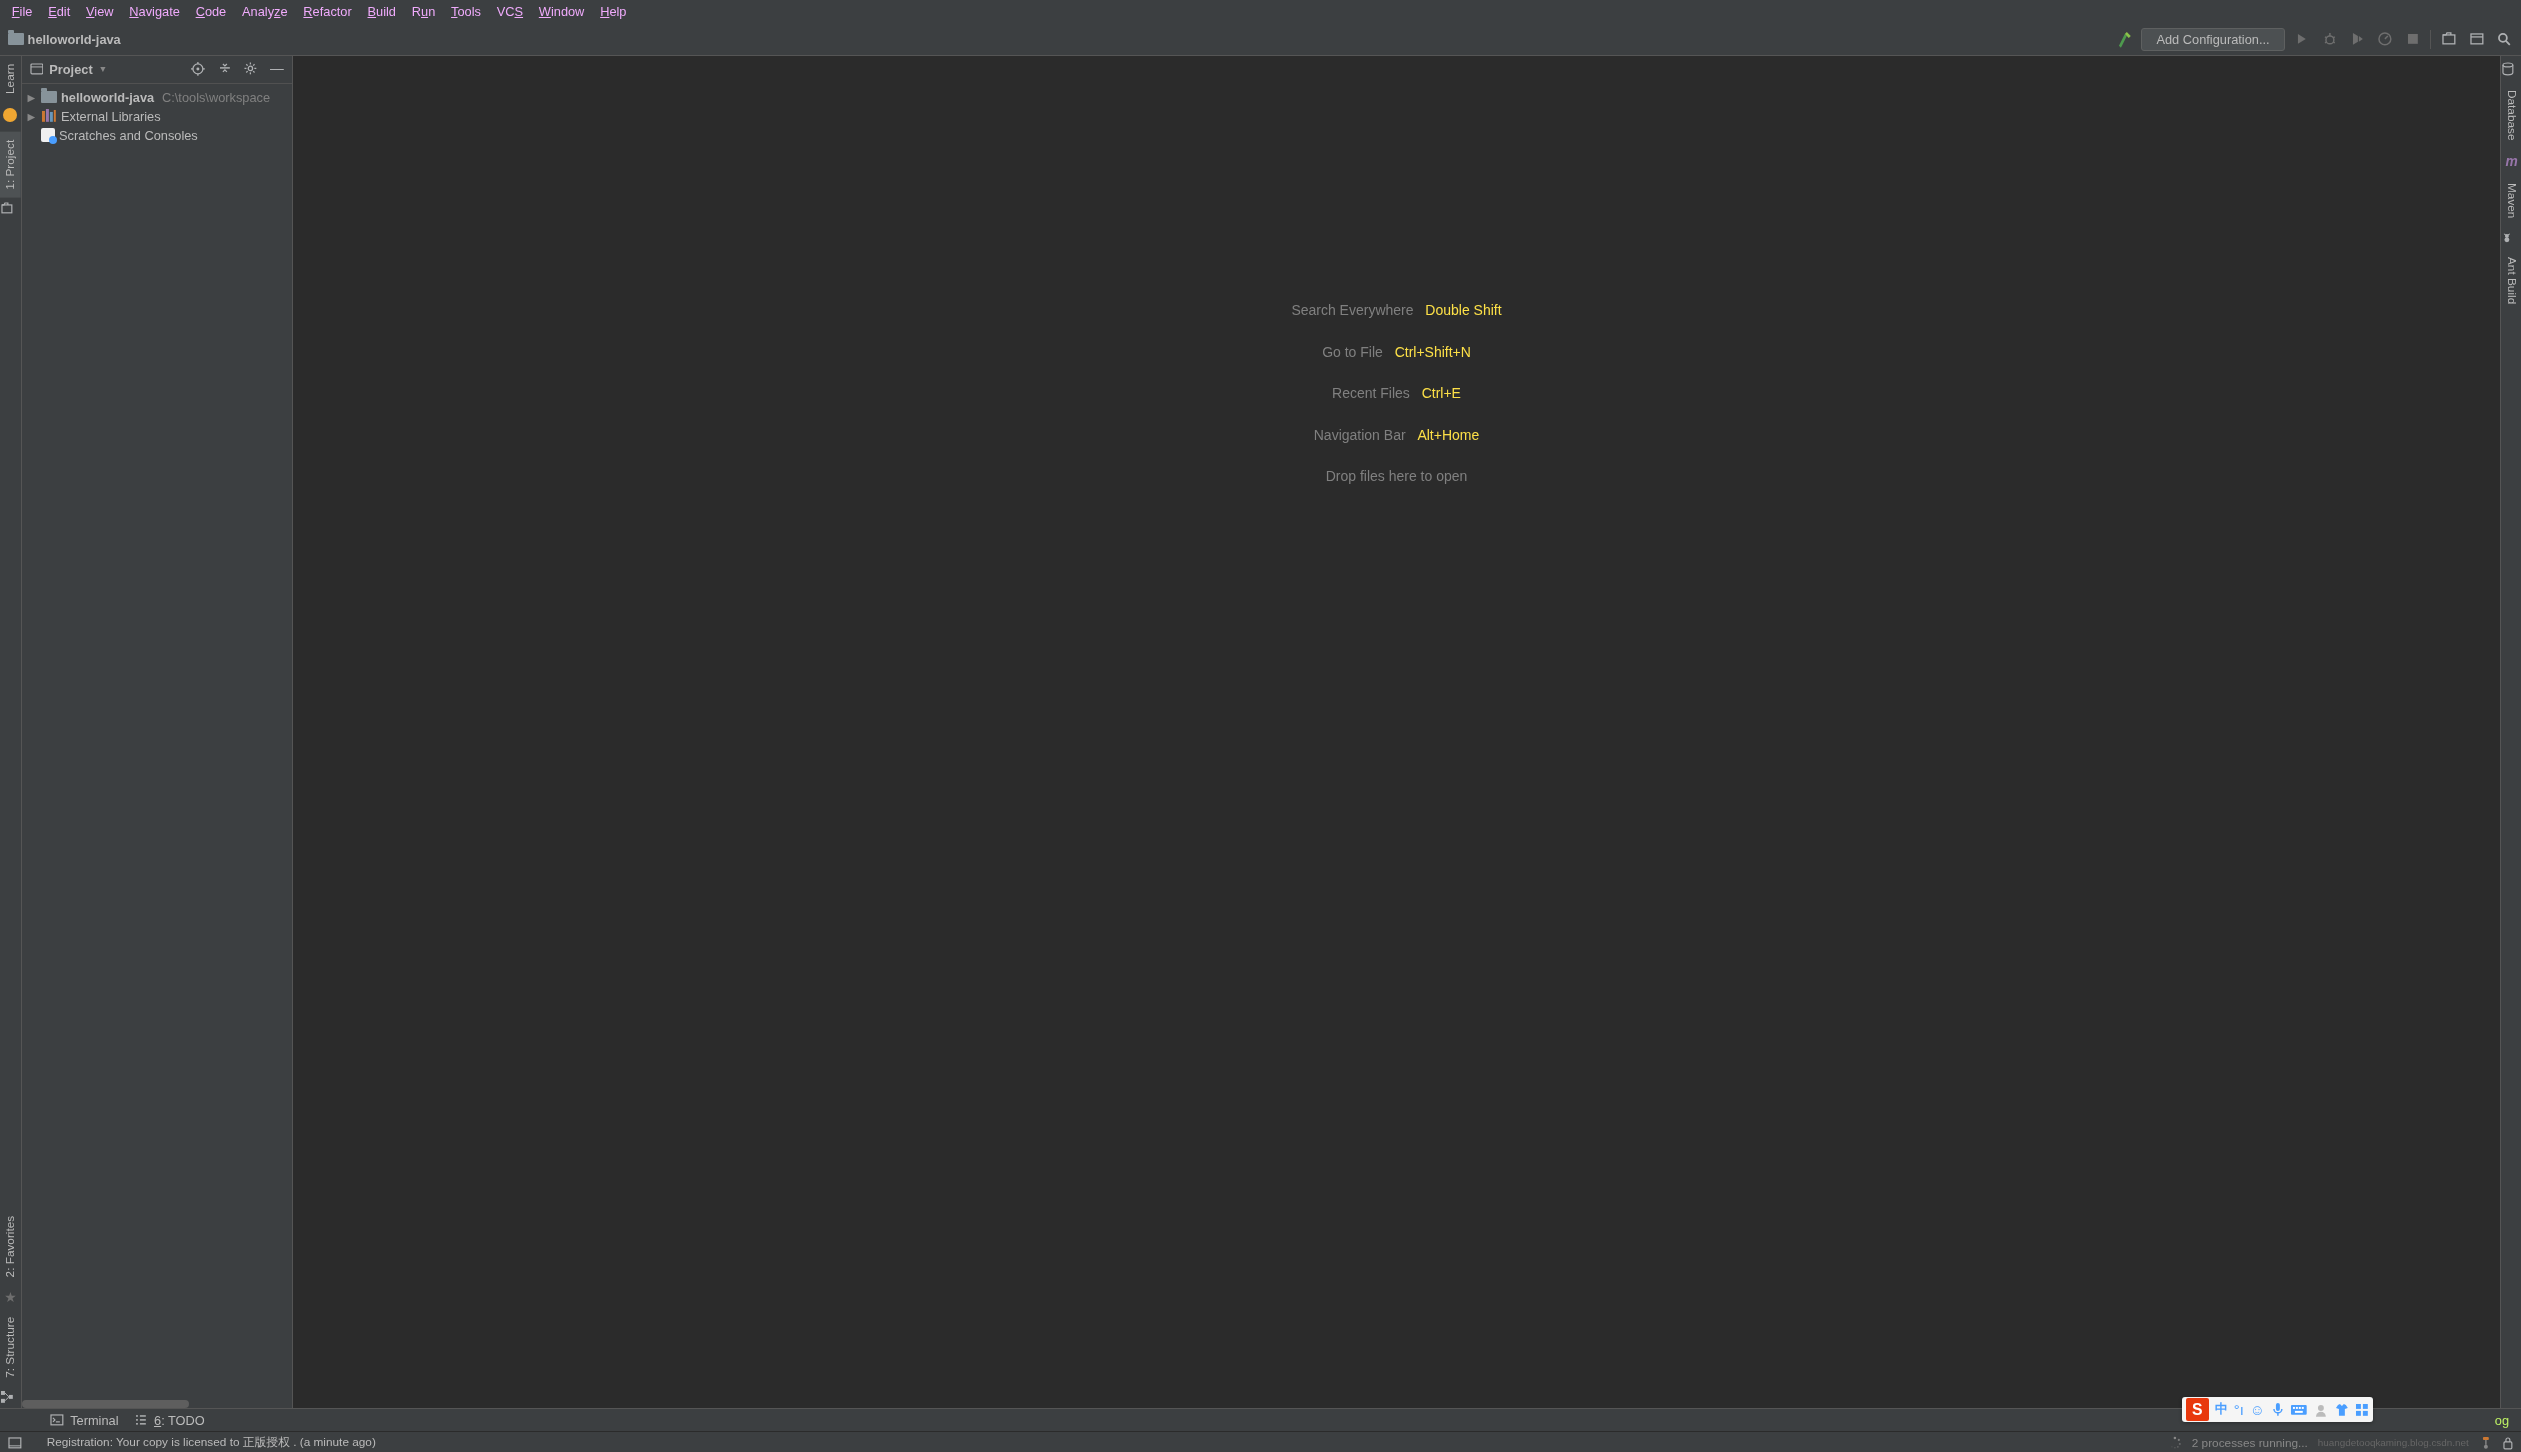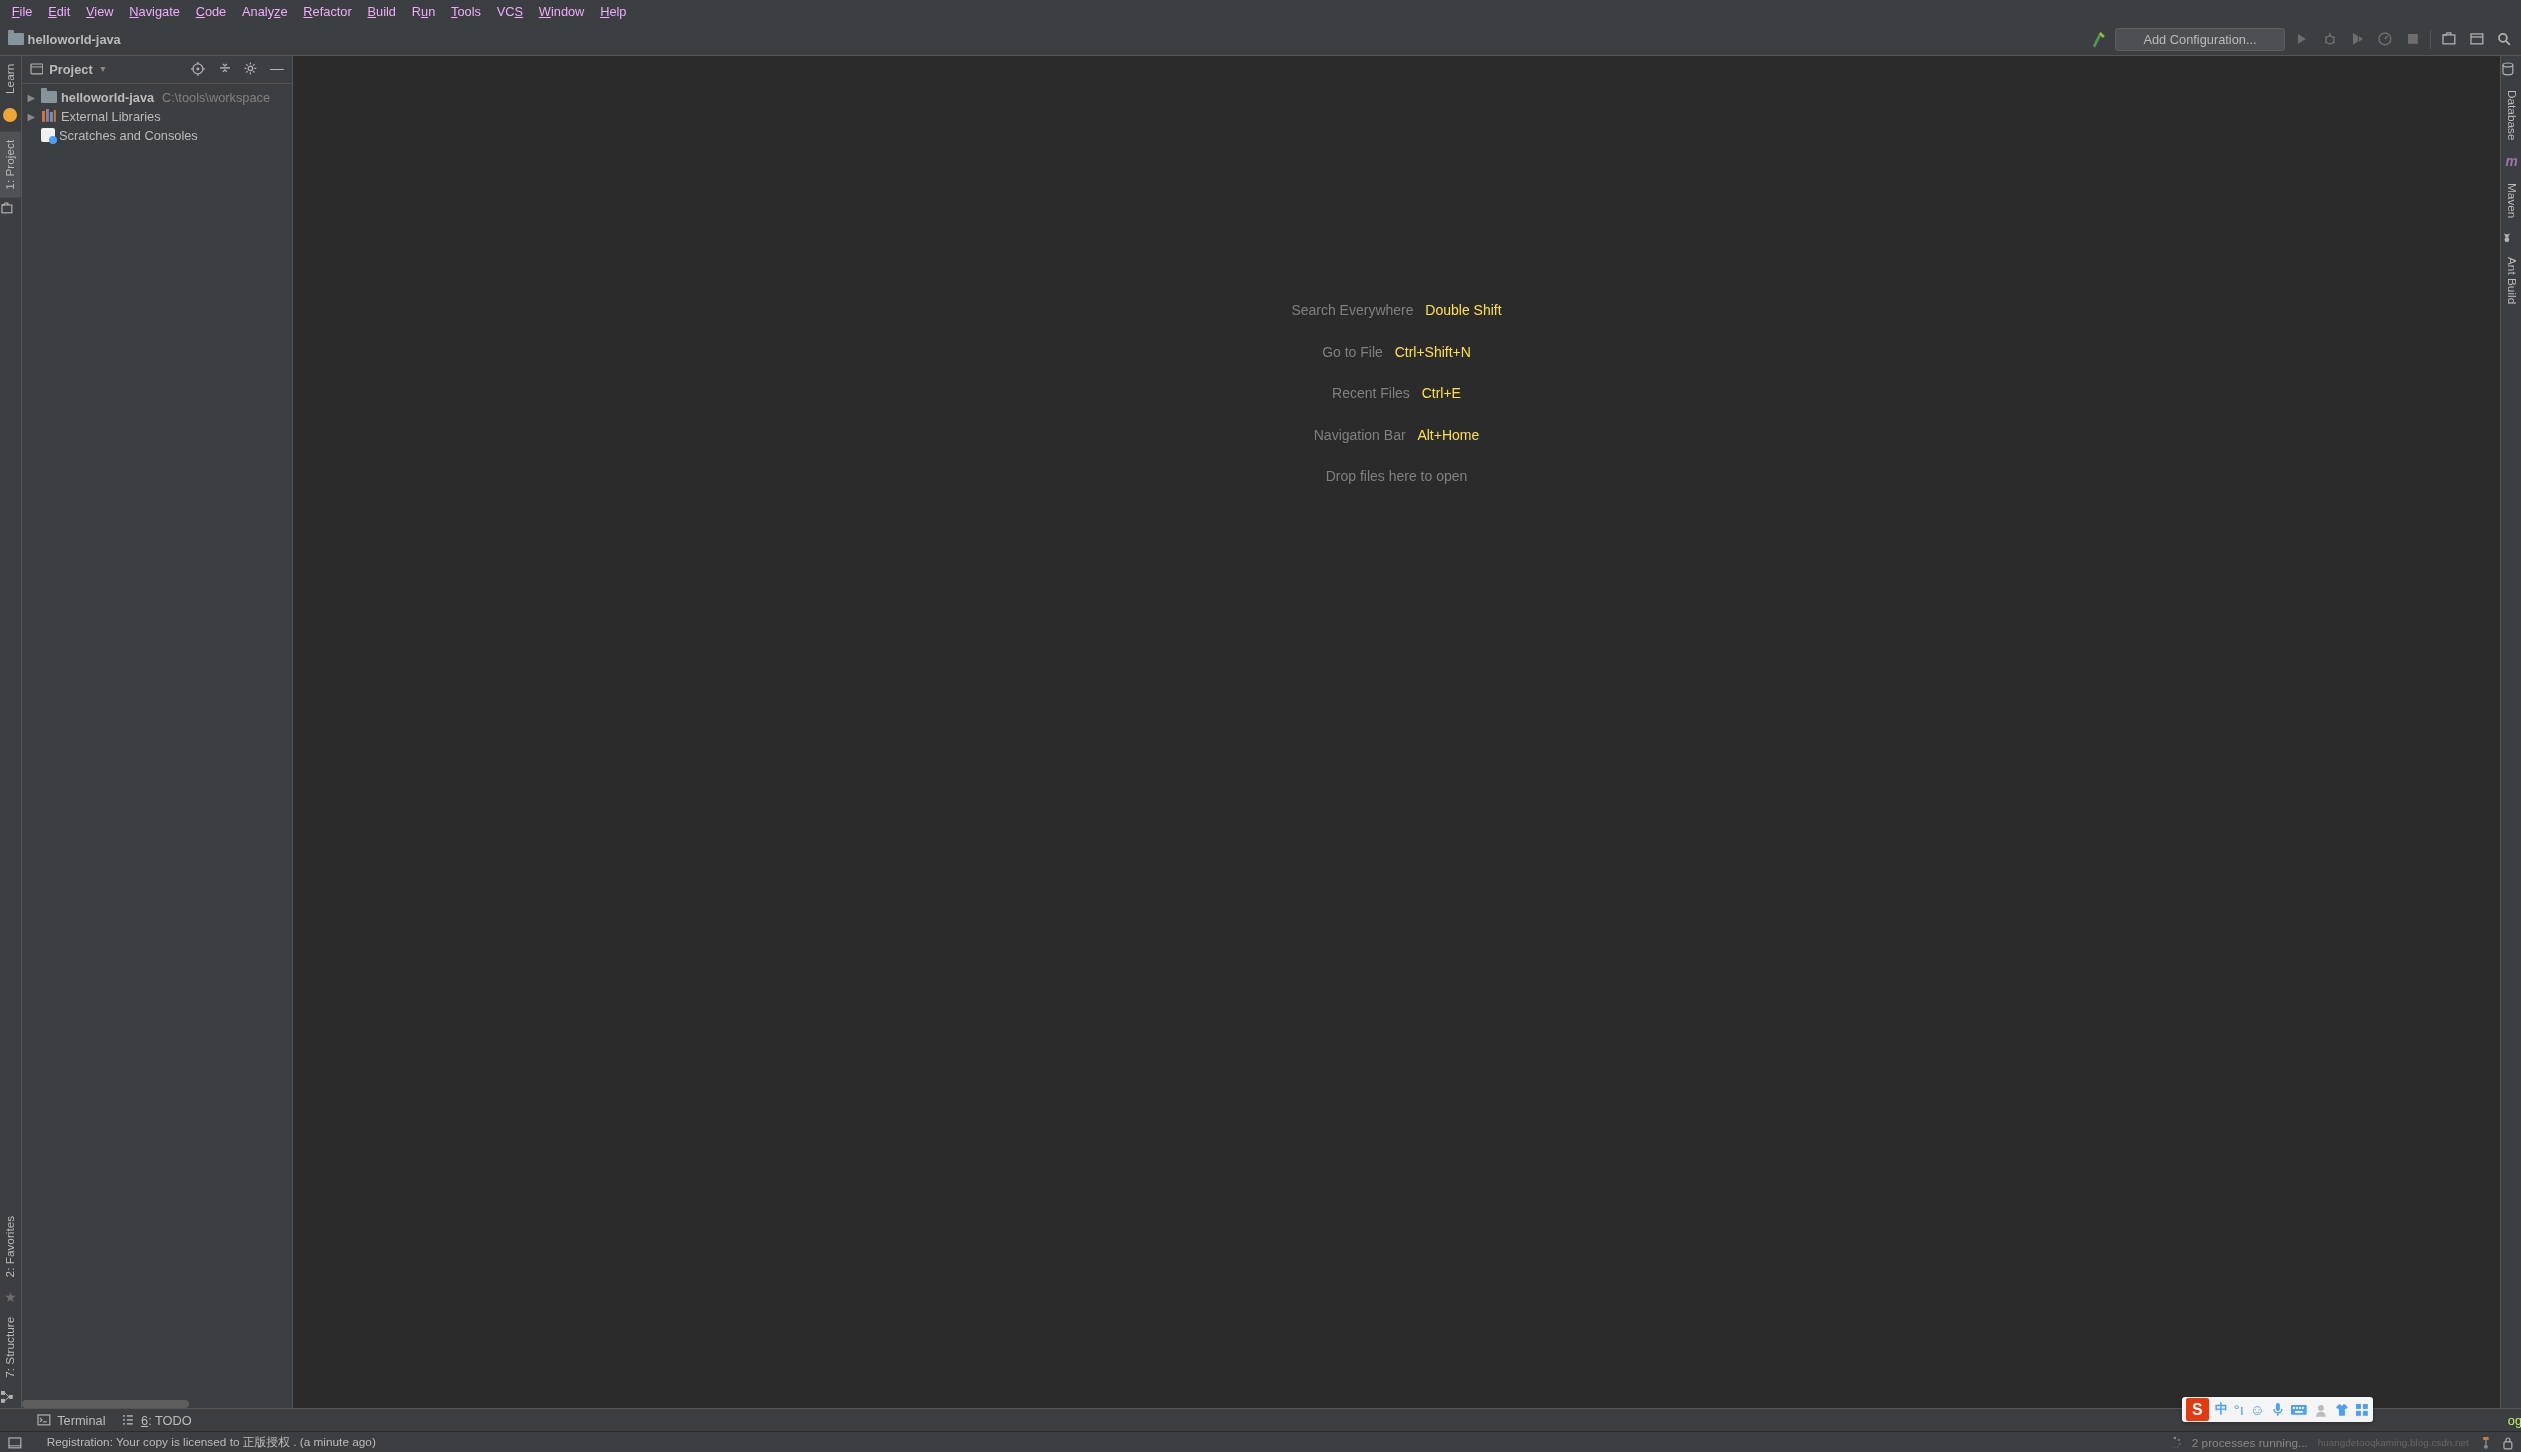--- a/index.html
+++ b/index.html
@@ -63,21 +63,21 @@
     }
     .toolbar-right {
       margin-left: auto;
       display: flex;
       align-items: center;
       gap: 7.9px;
     }
     .config-dropdown {
       background: #4c5052;
       border: 1px solid #5e6060;
-      padding: 3px 27px;
+      padding: 3px 14px;
       border-radius: 3px;
       color: #bbbbbb;
       font-size: 12.8px;
       min-width: 138px;
     }
     .toolbar-btn {
       width: 19.7px;
       height: 19.7px;
       display: flex;
       align-items: center;
@@ -239,21 +239,21 @@
     .hint-label { color: #808080; }
     .hint-key { color: #fde047; }
     
     
     .bottom-tabs {
       height: 23.6px;
       background: #3c3f41;
       border-top: 1px solid #555;
       display: flex;
       align-items: center;
-      padding: 0 0;
+      padding: 0 13px;
       gap: 15.8px;
     }
     .bottom-tab {
       display: flex;
       align-items: center;
       gap: 5.9px;
       cursor: pointer;
       color: #bbbbbb;
     }
     .bottom-tab .underline { text-decoration: underline; }

